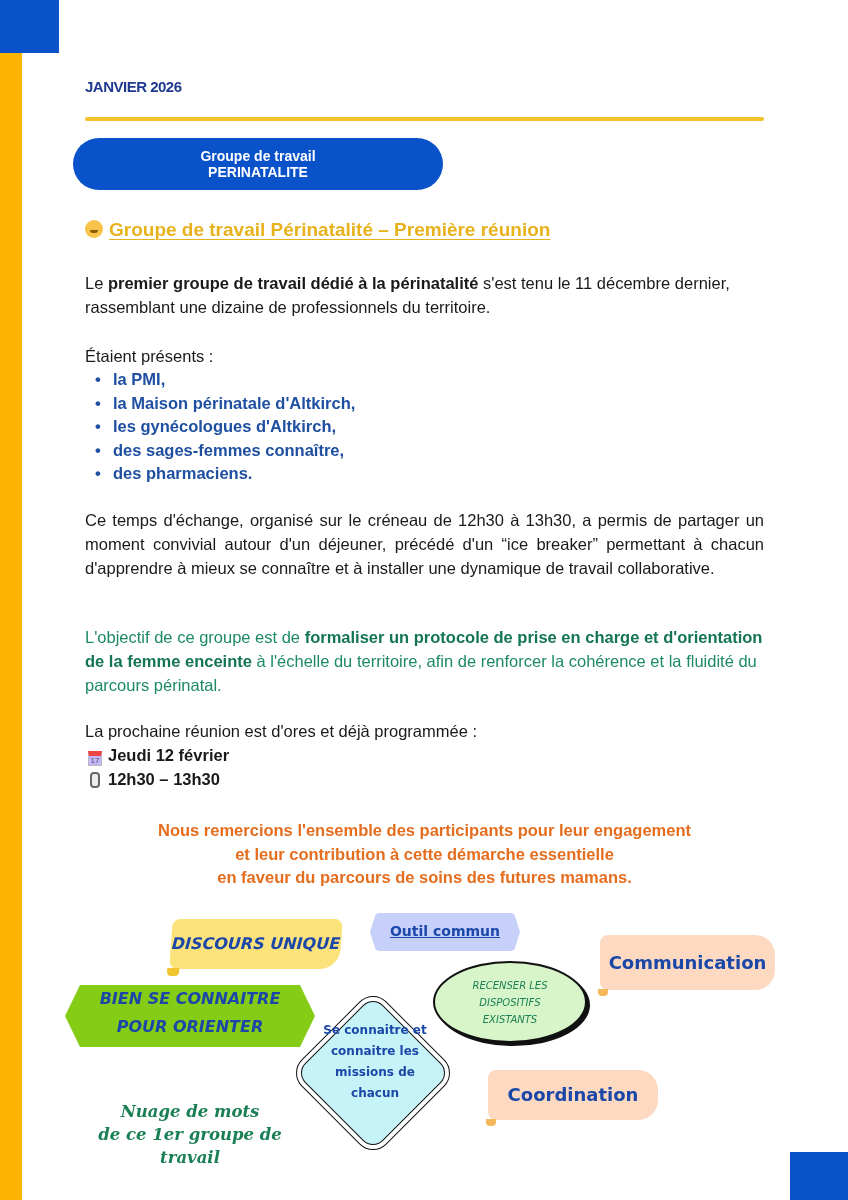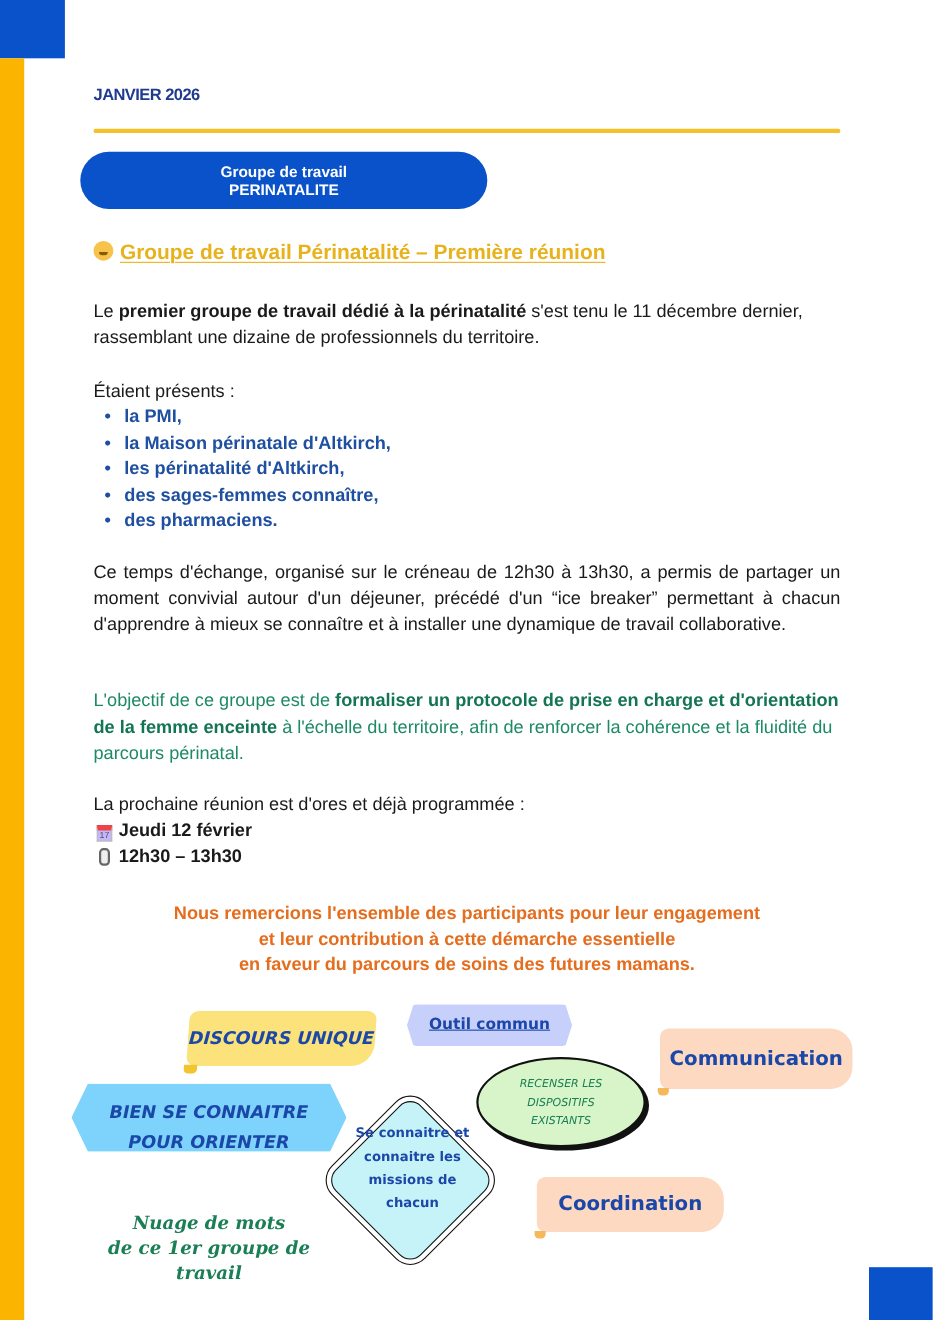--- a/index.html
+++ b/index.html
@@ -28,21 +28,21 @@
   .m1 { top:743px; } .m2 { top:767px; }
   .ico-cal { display:inline-block; width:14px; height:15px; background:#c4b5fd; border:1px solid #bbb; border-top:5px solid #e44; vertical-align:-2px; margin-right:6px; font-size:8px; line-height:10px; text-align:center; color:#555; font-weight:normal; box-sizing:border-box; }
   .ico-watch { display:inline-block; width:10px; height:16px; border:2px solid #666; border-radius:4px; vertical-align:-3px; margin-right:8px; margin-left:2px; box-sizing:border-box; background:#eee; }
   .thanks { left:85px; top:819px; width:679px; text-align:center; font-weight:bold; color:#e46d1e; font-size:16.5px; line-height:23.5px; }
   .cloud { font-family:"DejaVu Sans", sans-serif; font-weight:bold; color:#1b47a8; text-align:center; }
   .discours { left:171px; top:919px; width:170px; height:50px; background:#fbe27a; border-radius:8px 8px 20px 8px; font-size:16px; line-height:50px; font-style:italic; transform:skewX(-4deg); }
   .discours::before { content:""; position:absolute; left:-2px; bottom:-7px; width:12px; height:8px; background:#f2c530; border-radius:0 0 4px 4px; }
   .outil { left:370px; top:913px; width:150px; height:38px; background:#c7cffb; font-size:14px; line-height:36px; clip-path:polygon(4% 0,96% 0,100% 50%,96% 100%,4% 100%,0 50%); border-radius:10px;text-decoration:underline; }
   .commu { left:600px; top:935px; width:175px; height:55px; background:#fcd9c0; font-size:18px; line-height:55px; border-radius:8px 20px 20px 8px; }
   .commu::before { content:""; position:absolute; left:-2px; bottom:-6px; width:10px; height:7px; background:#f5b85a; border-radius:0 0 4px 4px; }
-  .bien { left:65px; top:985px; width:250px; height:62px; background:#7dd3fc; font-size:16px; line-height:28px; font-style:italic; clip-path:polygon(6% 0,94% 0,100% 50%,94% 100%,6% 100%,0 50%); padding-top:12px; box-sizing:border-box; }
+  .bien { left:65px; top:985px; width:250px; height:62px; background:#84cc16; font-size:16px; line-height:28px; font-style:italic; clip-path:polygon(6% 0,94% 0,100% 50%,94% 100%,6% 100%,0 50%); padding-top:0; box-sizing:border-box; }
   .recenser { left:433px; top:961px; width:150px; height:78px; border-radius:50%; background:#d7f5c8; border:2px solid #111; box-shadow:3px 3px 0 #111; color:#1a7f55; font-size:10px; line-height:17px; display:flex; flex-direction:column; justify-content:center; font-style:italic; font-weight:normal; }
   .diamond-wrap { left:295px; top:1000px; width:160px; height:150px; }
   .diamond { position:absolute; left:23px; top:18px; width:108px; height:108px; background:#c6f3f7; border:1.5px solid #111; outline:1.5px solid #111; outline-offset:4px; border-radius:14px; transform:rotate(45deg); }
   .diamond-text { position:absolute; left:0; top:20px; width:160px; font-size:12px; line-height:21px; color:#1b47a8; }
   .coord { left:488px; top:1070px; width:170px; height:50px; background:#fcd9c0; border-radius:8px 20px 20px 8px; font-size:18px; line-height:50px; }
   .coord::before { content:""; position:absolute; left:-2px; bottom:-6px; width:10px; height:7px; background:#f5b85a; border-radius:0 0 4px 4px; }
   .nuage { left:80px; top:1100px; width:220px; text-align:center; font-family:"DejaVu Serif", serif; font-style:italic; font-weight:bold; color:#1a7f55; font-size:16.5px; line-height:23px; }
 </style>
 </head>
 <body>
@@ -62,21 +62,21 @@
 <div class="abs heading">
   <span class="baby"></span><span class="t">Groupe de travail Périnatalité – Première réunion</span>
 </div>
 
 <div class="abs p p1"><span>Le </span><b>premier groupe de travail dédié à la périnatalité</b><span> s'est tenu le 11 décembre dernier, rassemblant une dizaine de professionnels du territoire.</span></div>
 
 <div class="abs present">Étaient présents :</div>
 <ul class="abs list">
   <li>la PMI,</li>
   <li>la Maison périnatale d'Altkirch,</li>
-  <li>les périnatalité d'Altkirch,</li>
+  <li>les gynécologues d'Altkirch,</li>
   <li>des sages-femmes connaître,</li>
   <li>des pharmaciens.</li>
 </ul>
 
 <div class="abs p p2">Ce temps d'échange, organisé sur le créneau de 12h30 à 13h30, a permis de partager un moment convivial autour d'un déjeuner, précédé d'un “ice breaker” permettant à chacun d'apprendre à mieux se connaître et à installer une dynamique de travail collaborative.</div>
 
 <div class="abs p p3"><span>L'objectif de ce groupe est de </span><b>formaliser un protocole de prise en charge et d'orientation de la femme enceinte</b><span> à l'échelle du territoire, afin de renforcer la cohérence et la fluidité du parcours périnatal.</span></div>
 
 <div class="abs next">La prochaine réunion est d'ores et déjà programmée :</div>
 <div class="abs meet m1"><span class="ico-cal">17</span><span>Jeudi 12 février</span></div>

